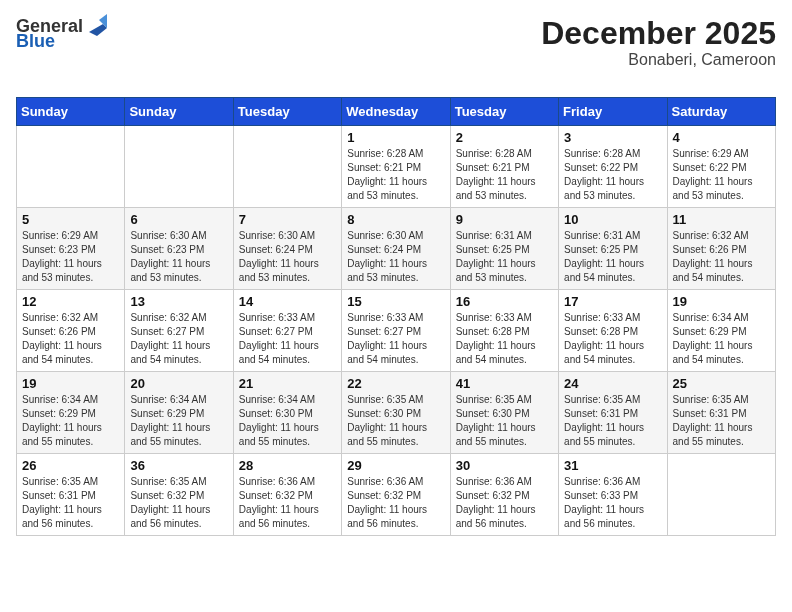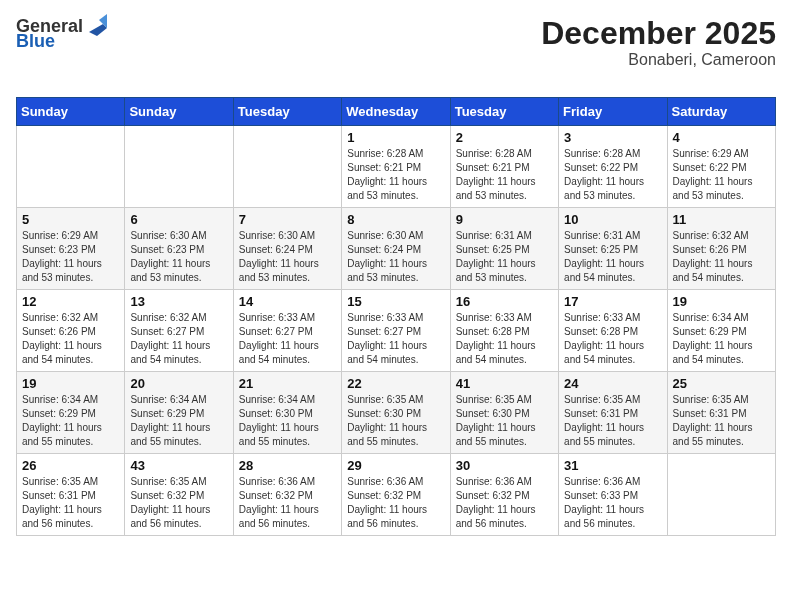--- a/index.html
+++ b/index.html
@@ -234,21 +234,21 @@
           <span class="day-num">25</span>
           <div class="day-info">Sunrise: 6:35 AM<br>Sunset: 6:31 PM<br>Daylight: 11 hours<br>and 55 minutes.</div>
         </td>
       </tr>
       <tr>
         <td>
           <span class="day-num">26</span>
           <div class="day-info">Sunrise: 6:35 AM<br>Sunset: 6:31 PM<br>Daylight: 11 hours<br>and 56 minutes.</div>
         </td>
         <td>
-          <span class="day-num">43</span>
+          <span class="day-num">36</span>
           <div class="day-info">Sunrise: 6:35 AM<br>Sunset: 6:32 PM<br>Daylight: 11 hours<br>and 56 minutes.</div>
         </td>
         <td>
           <span class="day-num">28</span>
           <div class="day-info">Sunrise: 6:36 AM<br>Sunset: 6:32 PM<br>Daylight: 11 hours<br>and 56 minutes.</div>
         </td>
         <td>
           <span class="day-num">29</span>
           <div class="day-info">Sunrise: 6:36 AM<br>Sunset: 6:32 PM<br>Daylight: 11 hours<br>and 56 minutes.</div>
         </td>

